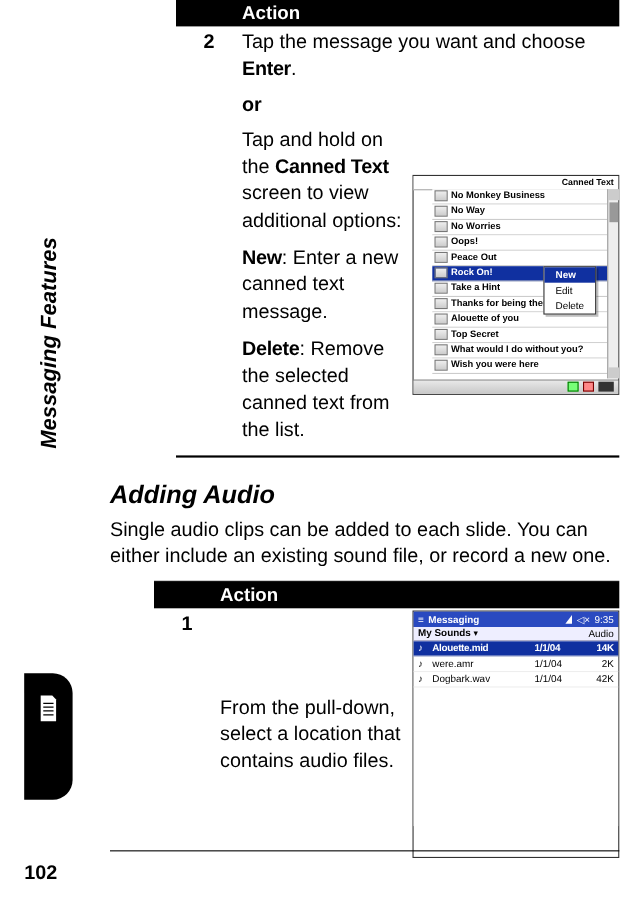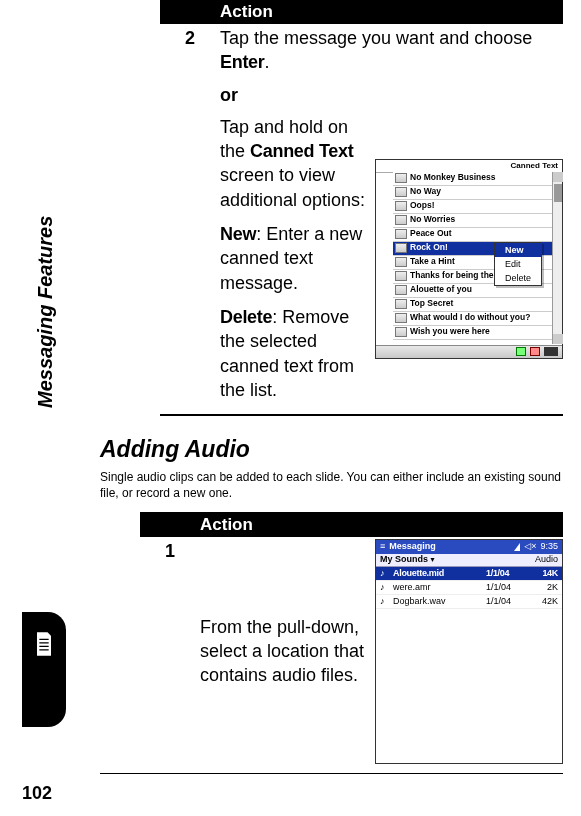--- a/index.html
+++ b/index.html
@@ -67,21 +67,21 @@
   .hr-thick { border-top: 2px solid #000; margin-top: 12px; margin-left: 60px;}
 
   
   h2.section {
     font-style: italic;
     font-weight: bold;
     font-size: 23px;
     margin: 20px 0 6px 0;
   }
   .para {
-    font-size: 12px;
+    font-size: 18px;
     line-height: 1.35;
     margin-bottom: 10px;
   }
 
   
   .sidetab {
     position: absolute;
     left: 34px;
     top: 408px;
     transform: rotate(-90deg);
@@ -262,25 +262,25 @@
                     <div class="ct-row">
                       <div class="ico"></div>
                       <span>No Monkey Business</span>
                     </div>
                     <div class="ct-row">
                       <div class="ico"></div>
                       <span>No Way</span>
                     </div>
                     <div class="ct-row">
                       <div class="ico"></div>
+                      <span>No Worries</span>
+                    </div>
+                    <div class="ct-row">
+                      <div class="ico"></div>
                       <span>Oops!</span>
-                    </div>
-                    <div class="ct-row">
-                      <div class="ico"></div>
-                      <span>No Worries</span>
                     </div>
                     <div class="ct-row">
                       <div class="ico"></div>
                       <span>Peace Out</span>
                     </div>
                     <div class="ct-row sel-row">
                       <div class="ico"></div>
                       <span>Rock On!</span>
                     </div>
                     <div class="ct-row">

